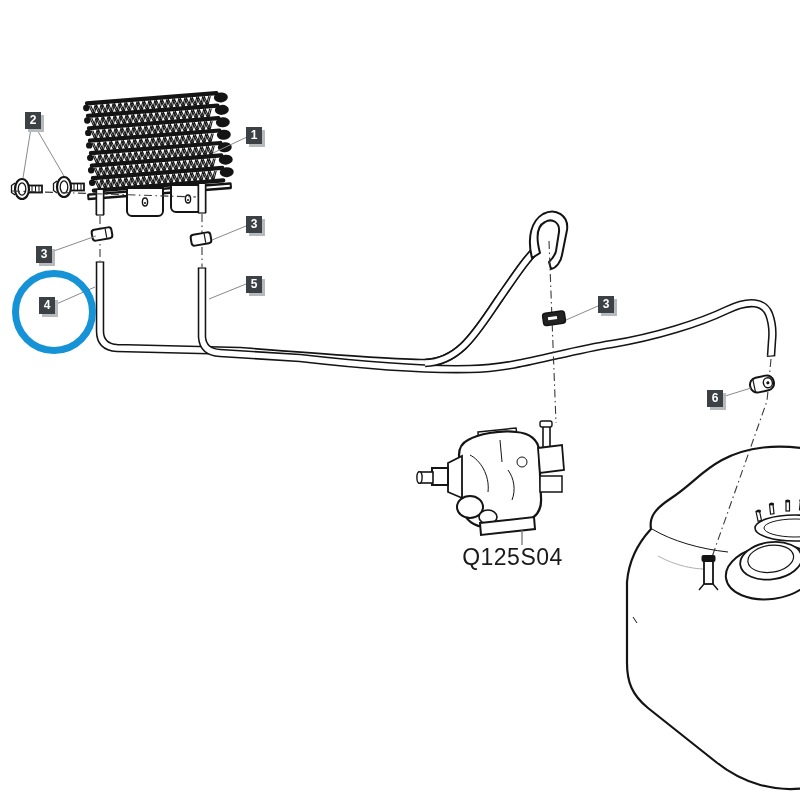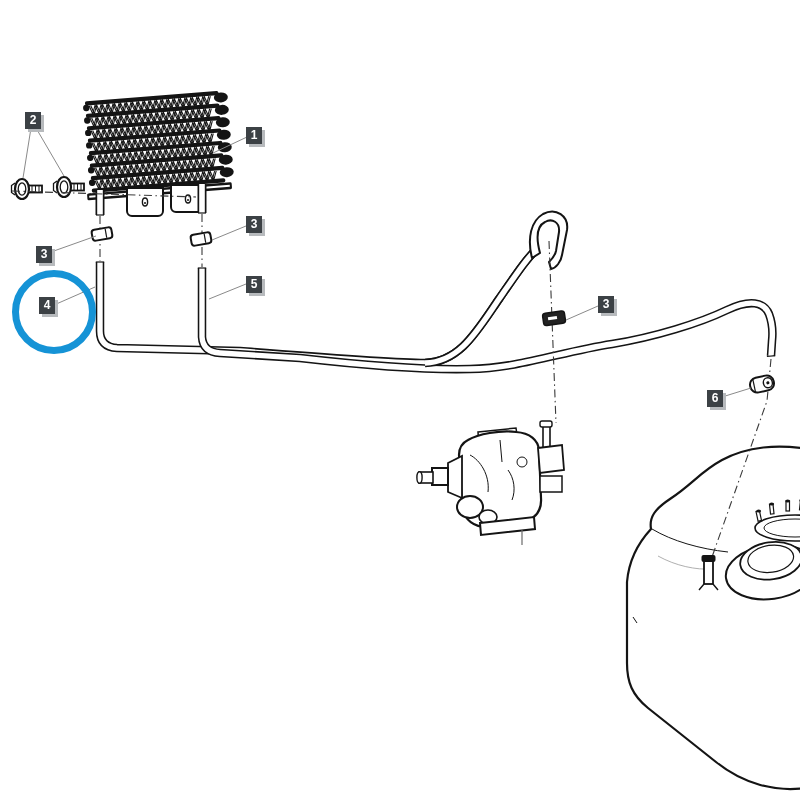--- a/index.html
+++ b/index.html
@@ -239,14 +239,15 @@
 
   <div class="badge" style="left:246px;top:127px;">1</div>
   <div class="badge" style="left:25px;top:112px;">2</div>
   <div class="badge" style="left:36px;top:246px;">3</div>
   <div class="badge" style="left:246px;top:216px;">3</div>
   <div class="badge" style="left:598px;top:296px;">3</div>
   <div class="badge" style="left:39px;top:297px;">4</div>
   <div class="badge" style="left:246px;top:276px;">5</div>
   <div class="badge" style="left:707px;top:390px;">6</div>
 
+  <div class="part-code">Q125S04</div>
 
 </div>
 
 </body></html>

